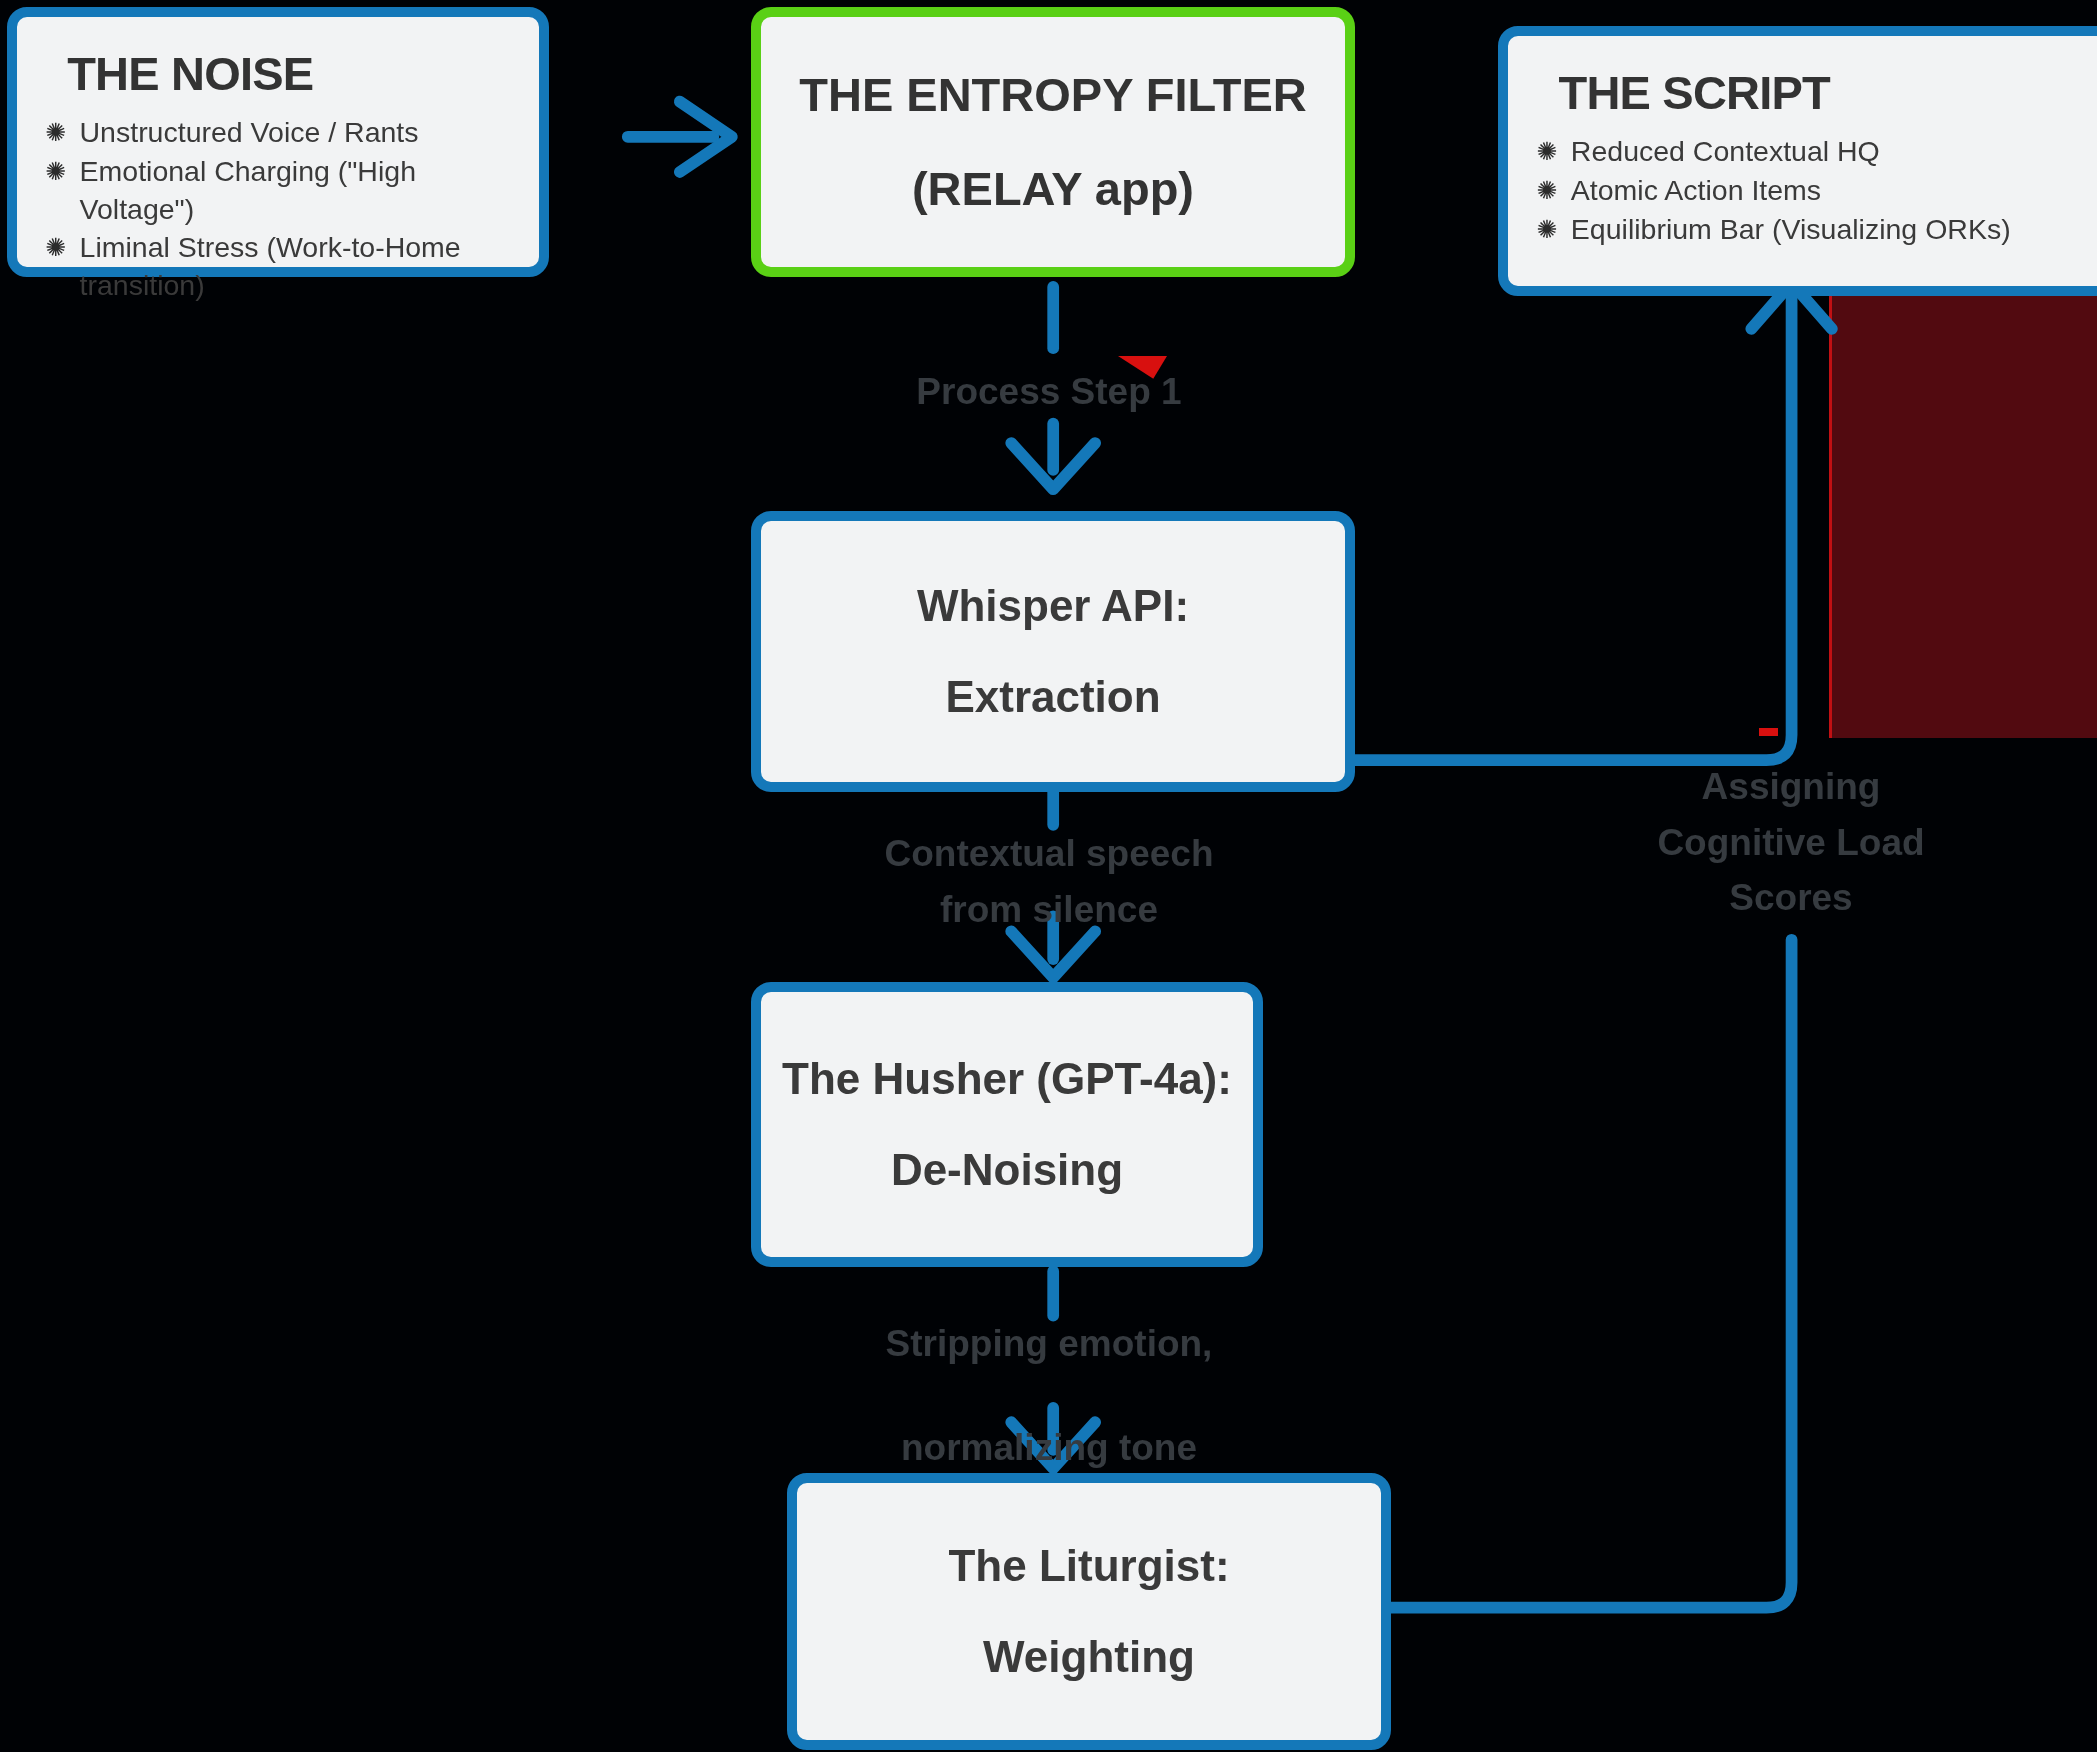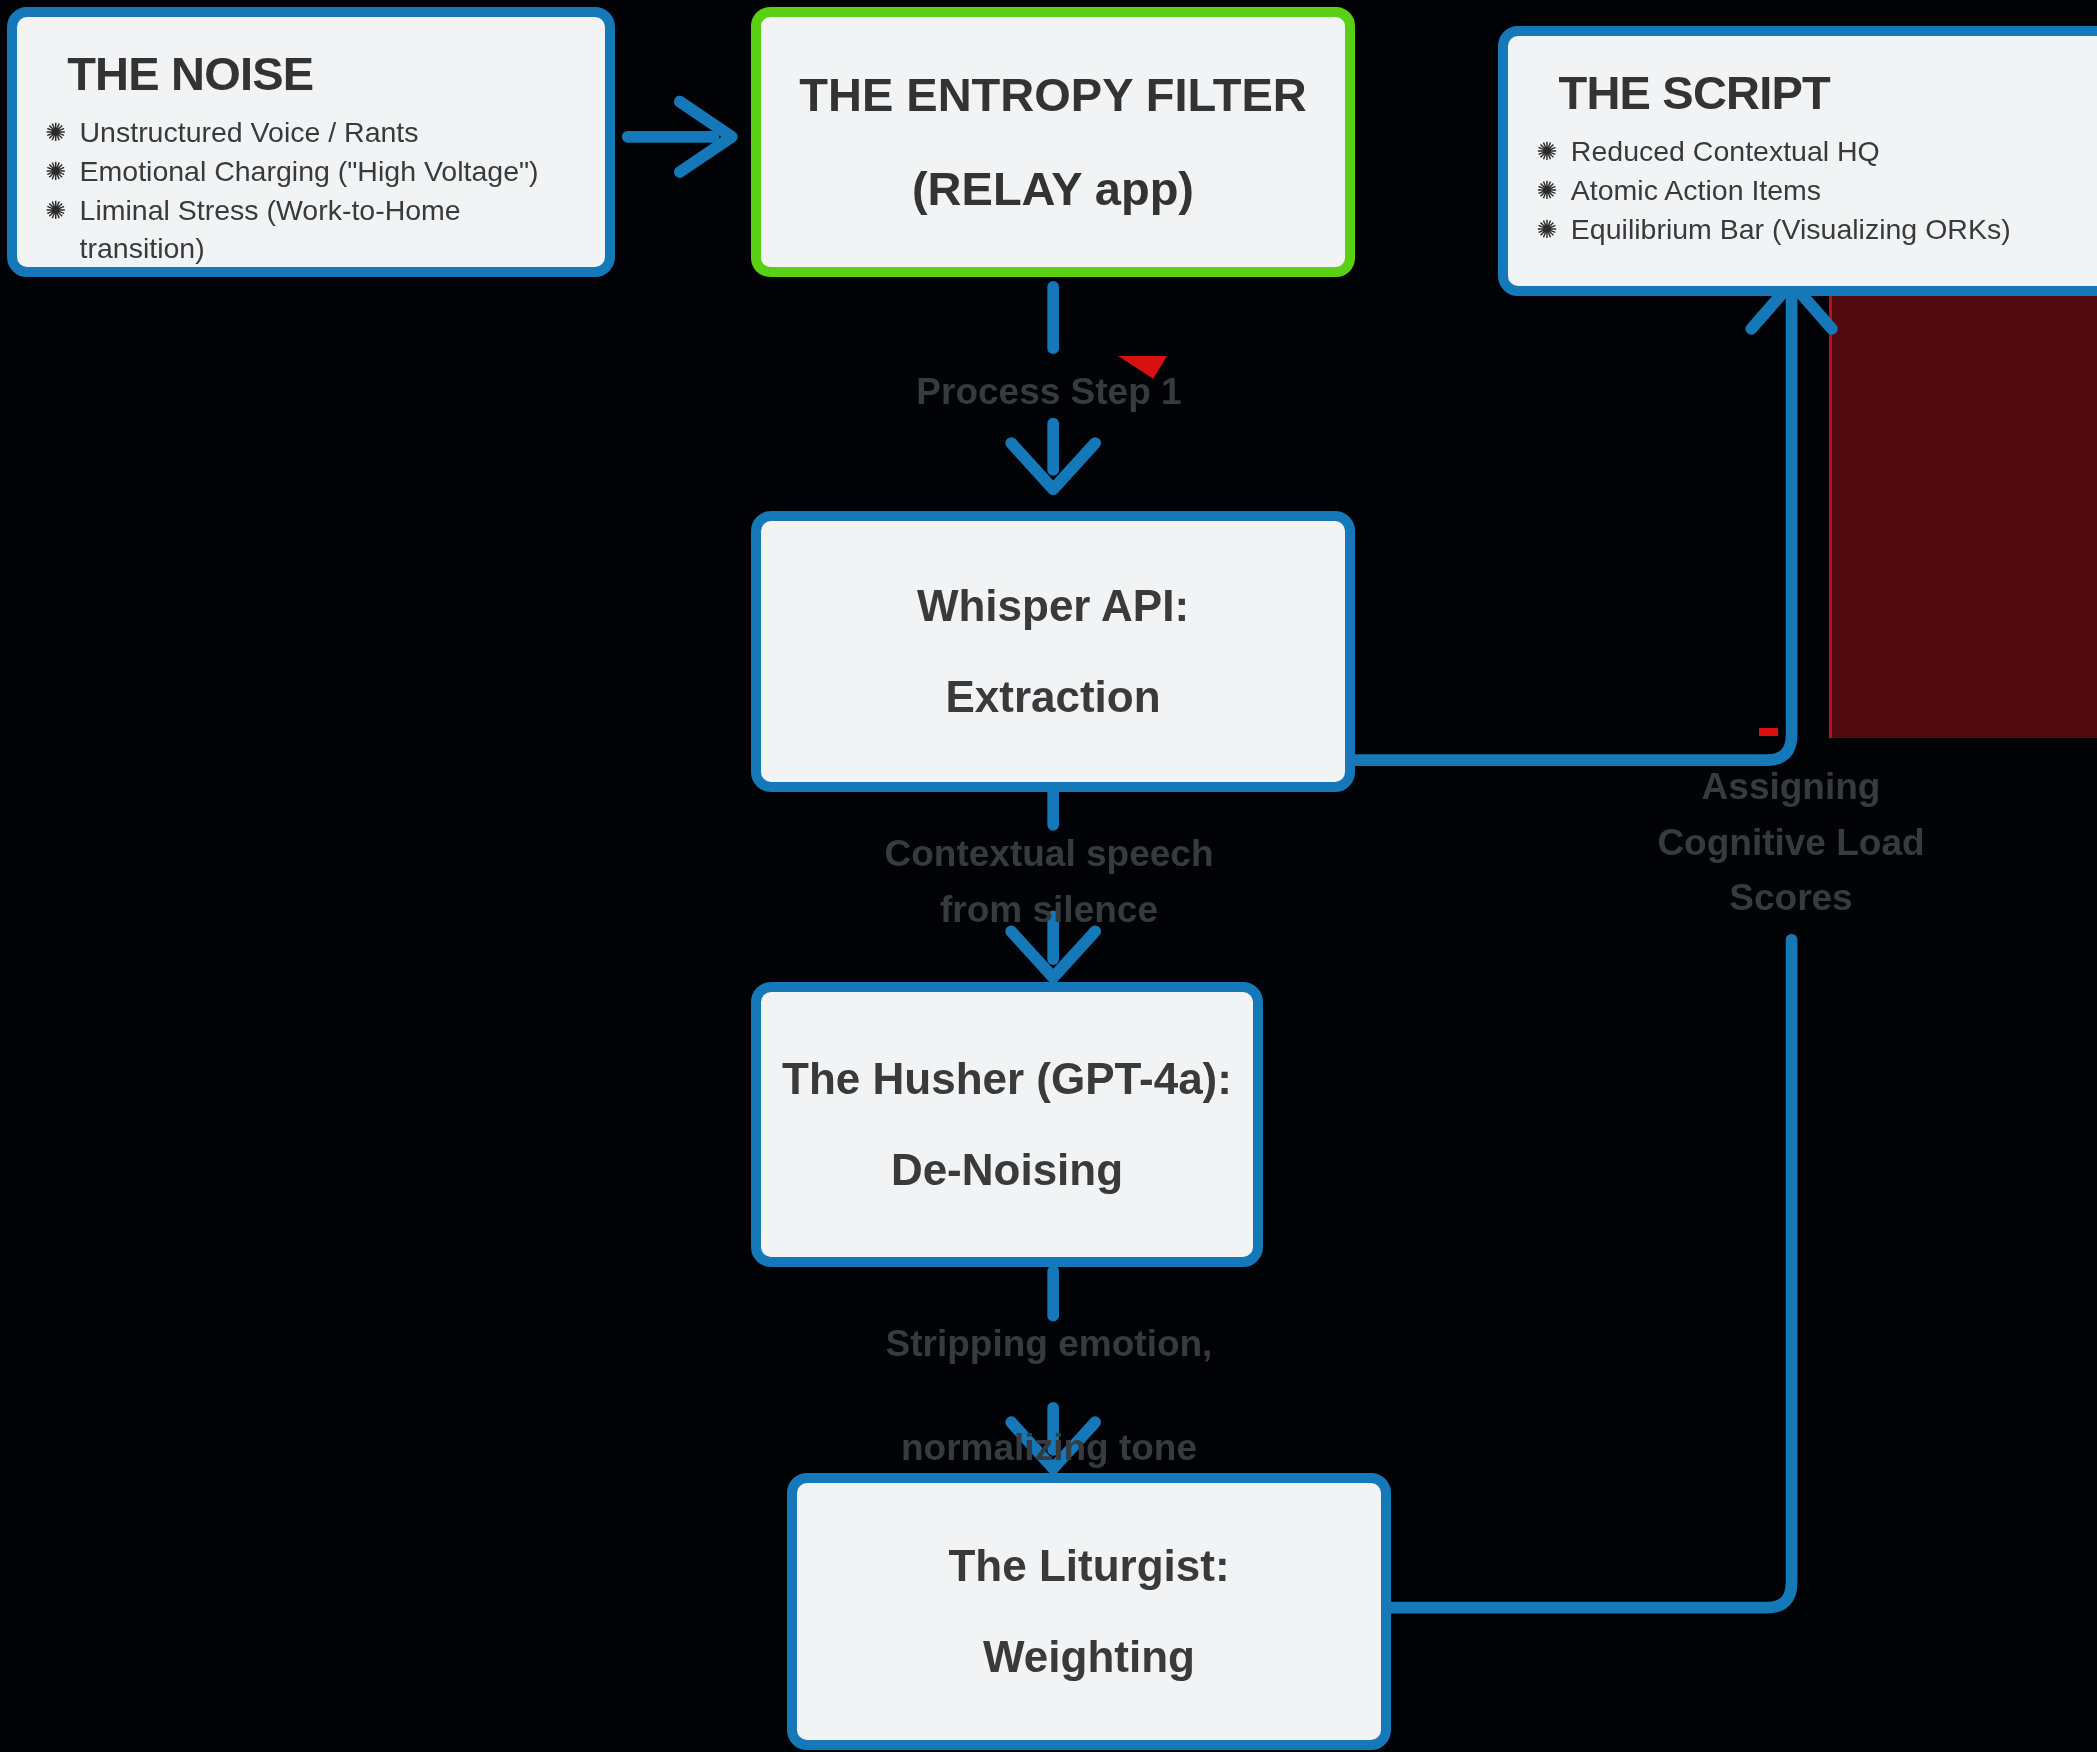--- a/index.html
+++ b/index.html
@@ -17,21 +17,21 @@
   .canvas{
     position:relative;width:2098px;height:1752px;overflow:hidden;
     background:var(--background);
     font-family:"Liberation Sans", sans-serif;
   }
   .box{
     position:absolute;background:var(--box-bg);
     border:10px solid var(--blue);border-radius:20px;
     box-sizing:border-box;
   }
-  .box.green{border-color:var(--green);border-radius:19px;}
+  .box.green{border-color:var(--green);}
   .info-box{padding:32px 25px 0 28.5px;}
   .info-title{
     font-size:47px;font-weight:800;color:var(--title-text);
     letter-spacing:-0.8px;margin:0 0 15px 22px;line-height:1.05;
   }
   .bullets{list-style:none;margin:0;padding:0;}
   .bullets li{
     display:flex;align-items:baseline;
     font-size:28.5px;color:var(--body-text);line-height:38px;
   }
@@ -100,21 +100,21 @@
       <path class="c" d="M 1205 1695 L 1255 1750 L 1305 1695"></path>
     </g>
 
     <g>
       <path class="c" d="M 1613 906 L 2105 906 Q 2135 906 2135 876 L 2135 355"></path>
       <path class="c" d="M 2087 392 L 2135 337 L 2183 392"></path>
       <path class="c" d="M 2135 1120 L 2135 1886 Q 2135 1916 2105 1916 L 1618 1916"></path>
     </g>
   </svg>
 
-  <div class="box info-box" style="left:6.7px;top:6.7px;width:608px;height:270px;">
+  <div class="box info-box" style="left:6.7px;top:6.7px;width:542px;height:270px;">
     <div class="info-title">THE NOISE</div>
     <ul class="bullets">
       <li>
         <span class="bullet-ic">✺</span>
         <span>Unstructured Voice / Rants</span>
       </li>
       <li>
         <span class="bullet-ic">✺</span>
         <span>Emotional Charging ("High Voltage")</span>
       </li>

